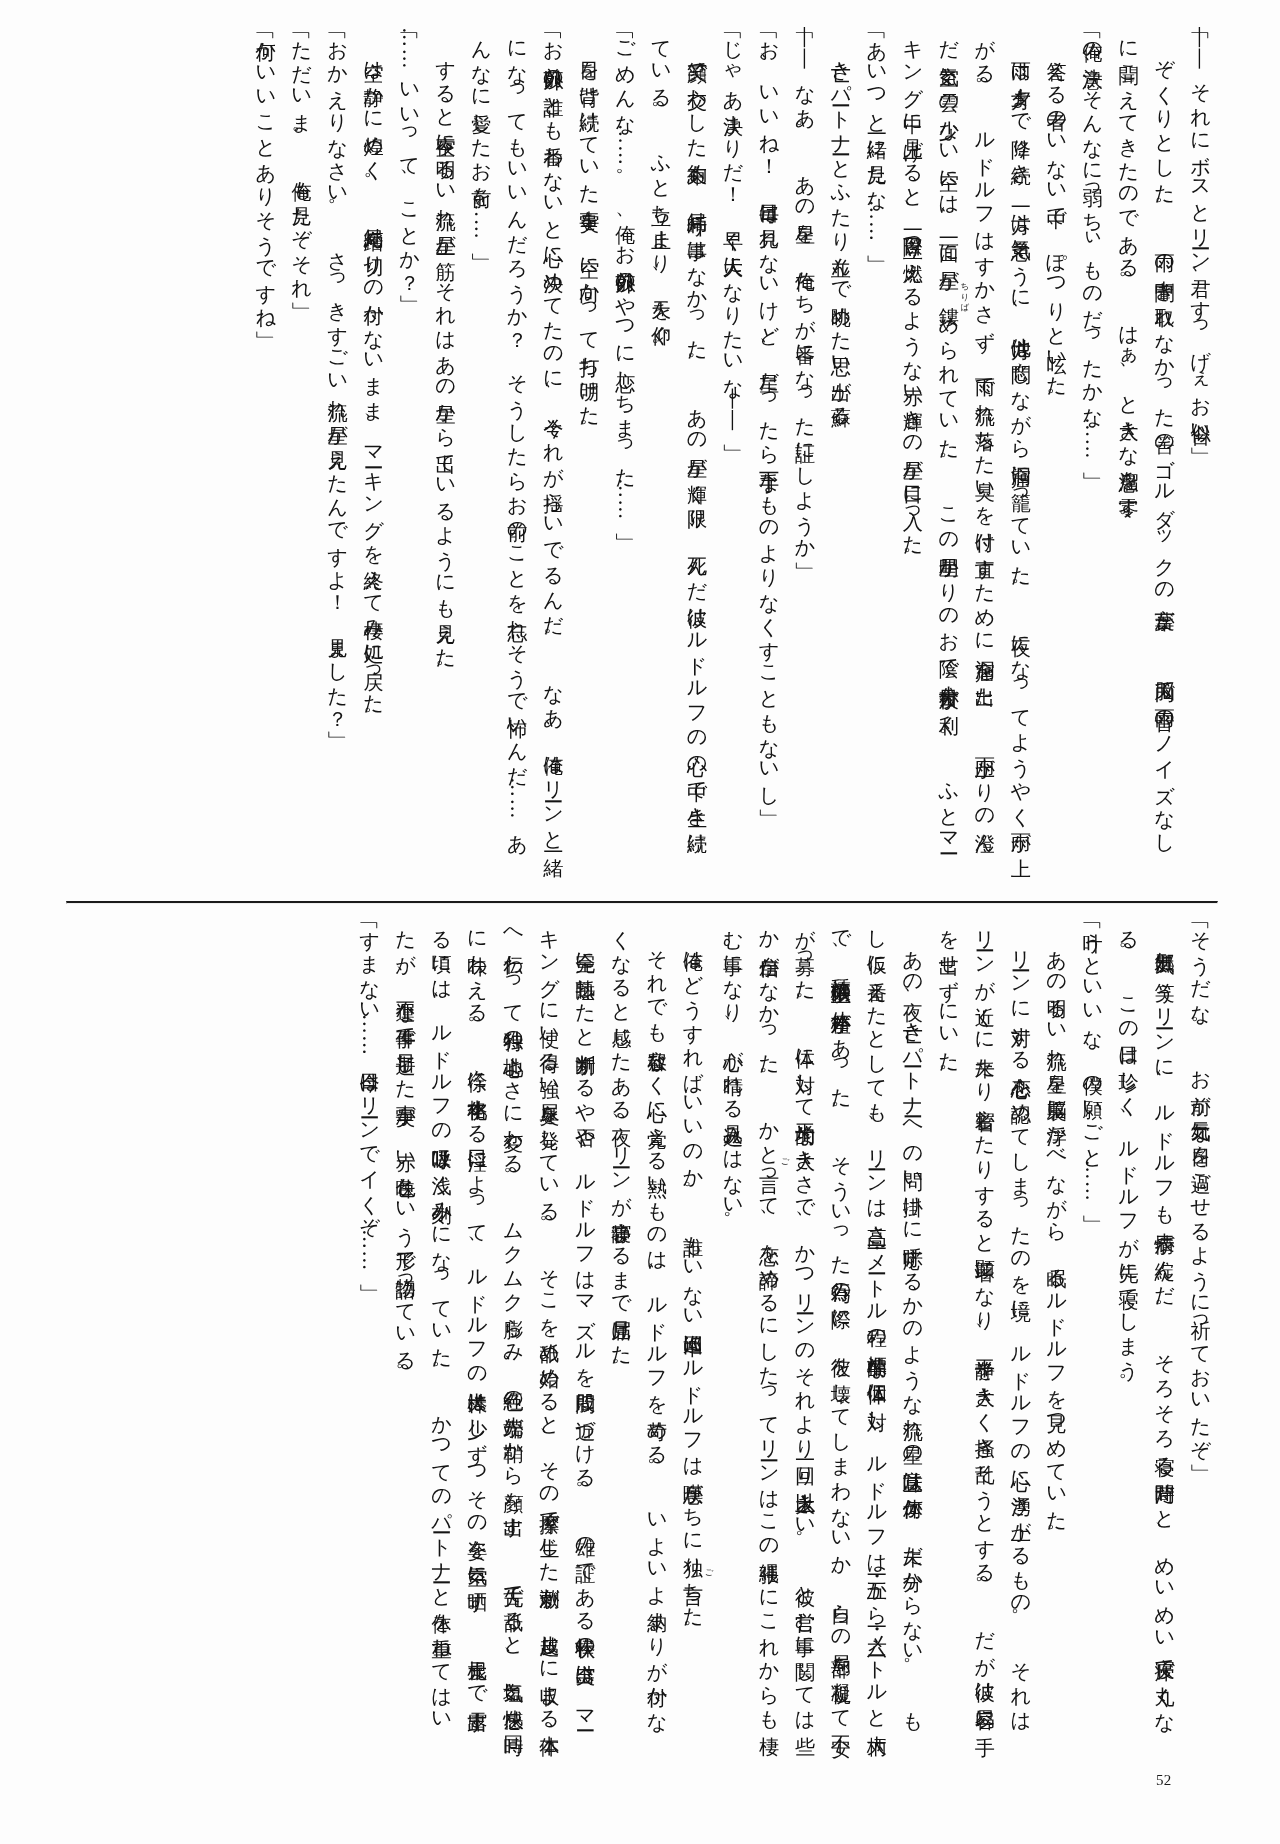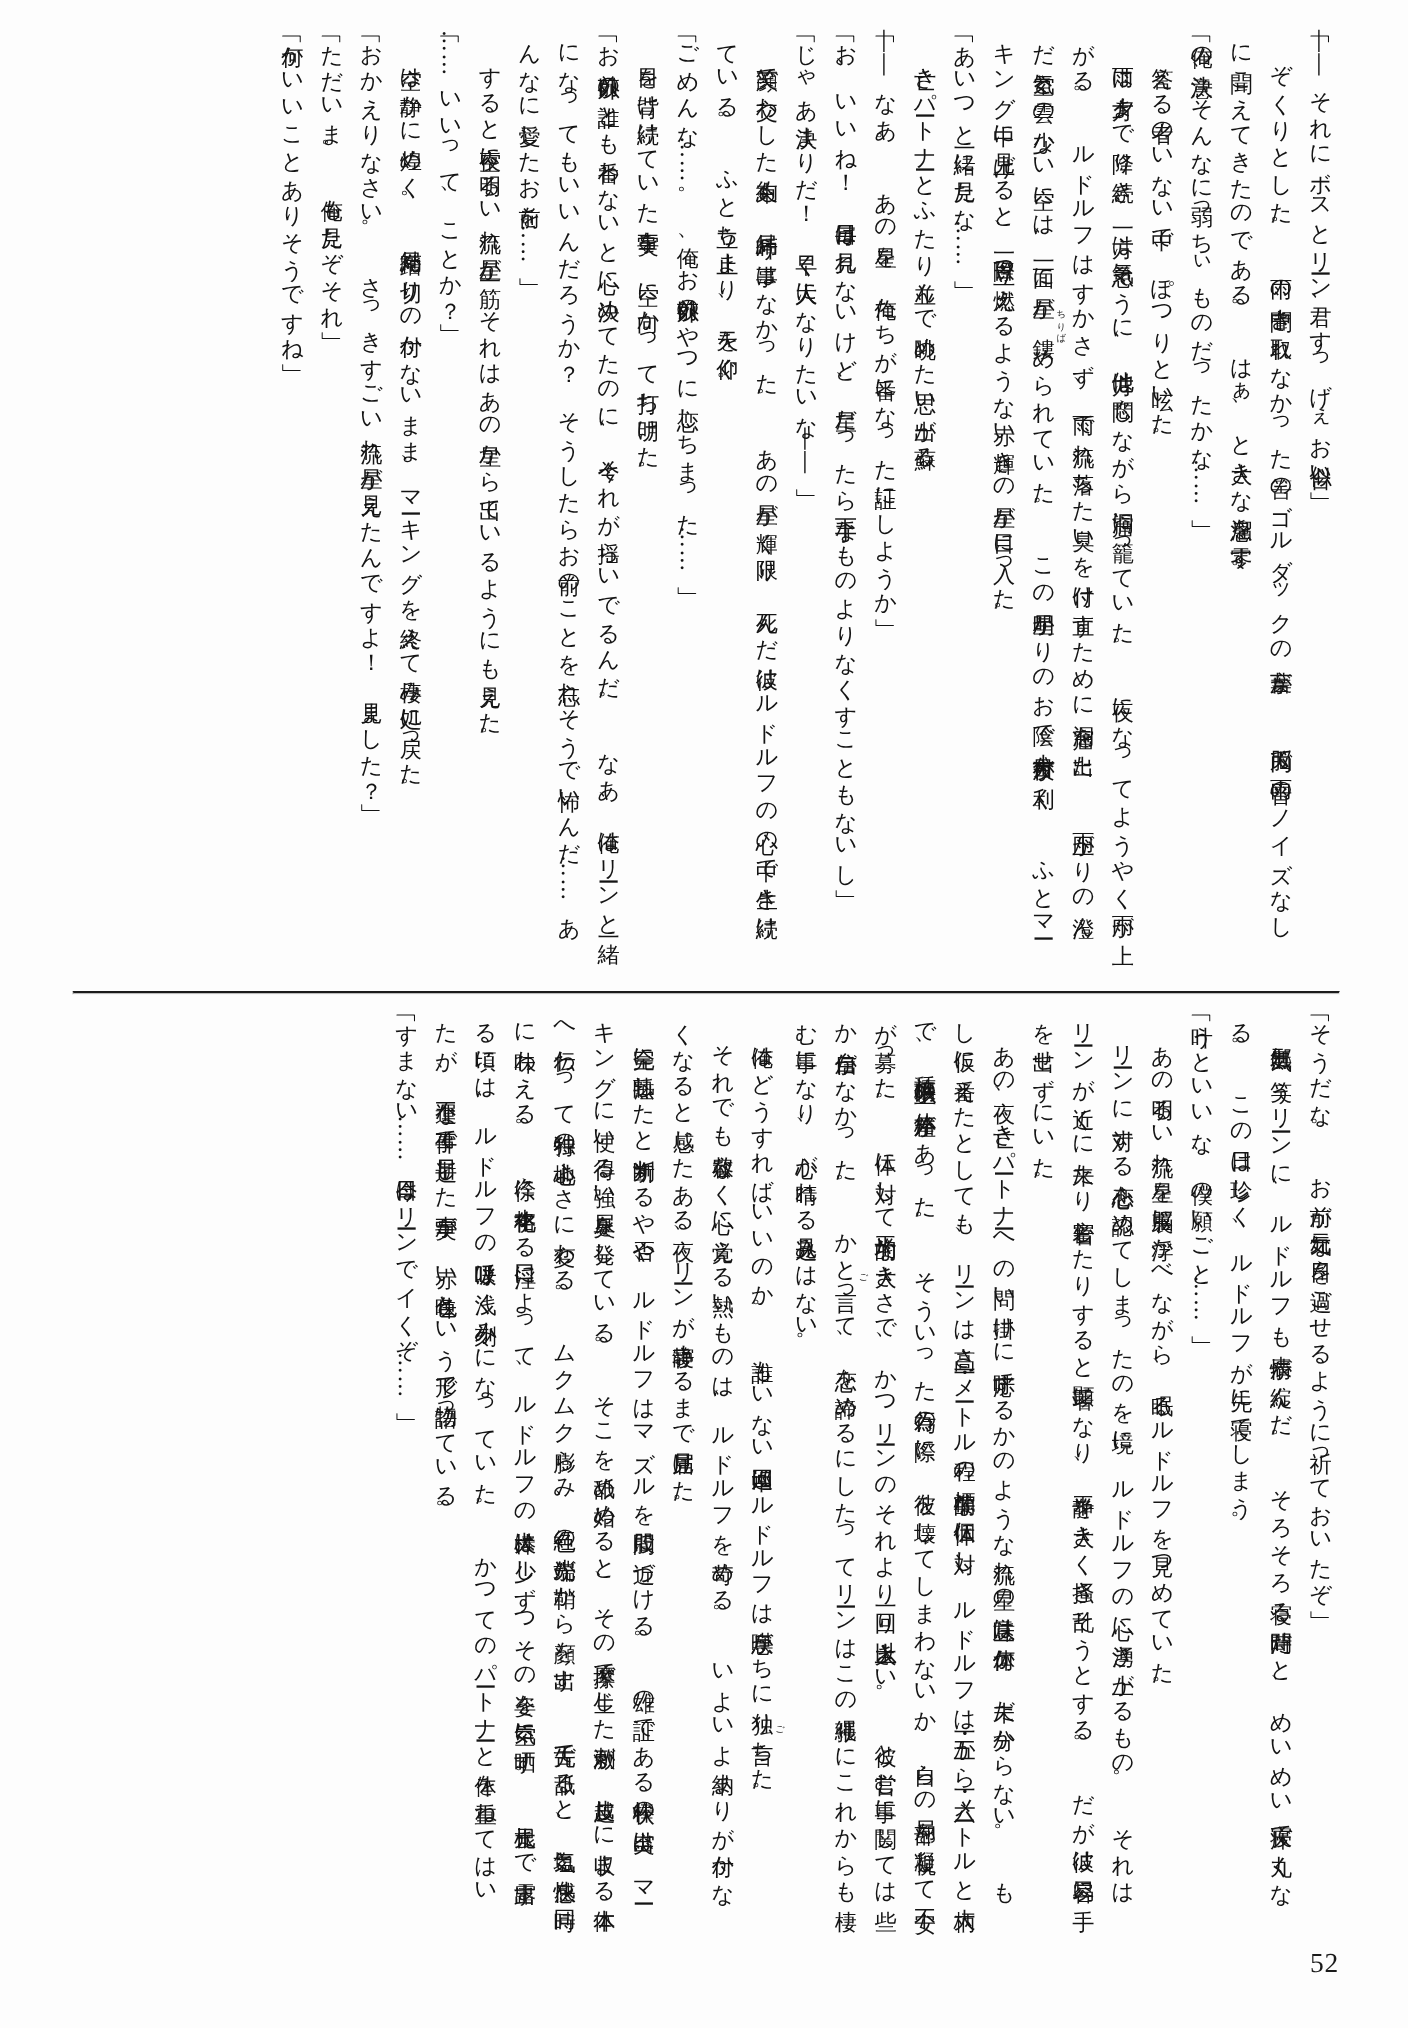--- a/index.html
+++ b/index.html
@@ -69,24 +69,24 @@
     left: 66px;
     top: 893px;
     width: 1150px;
     height: 0;
     border-top: 2.4px solid #1b1b1b;
   }
 
   
   #page-number {
     position: absolute;
-    left: 1191px;
+    left: 1156px;
     top: 1772px;
     font-family: "Liberation Serif", "DejaVu Serif", serif;
-    font-size: 25px;
+    font-size: 15px;
     color: #1a1a1a;
     letter-spacing: 0.02em;
   }
 </style>
 </head>
 <body>
 
 <div id="page">
 
   <div id="upper-block" class="vtext"><p class="noindent">「――それにボスとリーン君、すっげぇお似合い」</p><p>ぞくりとした。　雨の中聞き取れなかった筈のゴルダックの言葉が、　脳内で雨音のノイズなしに聞こえてきたのである。　はぁ、と大きな溜息を零す。</p><p class="noindent">「俺の決意、そんなに弱っちぃものだったかな……」</p><p>答える者のいない中で、ぽつりと呟いた。</p><p>雨は夕方まで降り続き、一方は気怠そうに、他方は悶々しながら洞窟に籠っていた。　夜になってようやく雨が上がる。　ルドルフはすかさず、雨で流れ落ちた臭いを付け直すために洞窟を出た。　雨上がりの澄んだ空気と雲の少ない空には、一面に星が<ruby>鏤<rt>ちりば</rt></ruby>められていた。　この星明かりのお陰で十分夜目が利く。　ふとマーキング中に見上げると、一際目立つ燃えるような赤い輝きの星が目に入った。</p><p class="noindent">「あいつと一緒に見たな……」</p><p>亡きパートナーとふたり並んで眺めた思い出が蘇る。</p><p class="noindent">「――なあ。　あの星を、俺たちが番になった証にしようか」</p><p class="noindent">「お、いいね！　毎日は見れないけど、星だったら下手なものよりなくすこともないし」</p><p class="noindent">「じゃあ決まりだ！　早く大人になりたいな――」</p><p>笑顔で交わした約束も、結局叶う事はなかった。　あの星が輝く限り、死んだ彼はルドルフの心の中で生き続けている。　ふと立ち止まり、天を仰ぐ。</p><p class="noindent">「ごめんな……。　俺、お前以外のやつに恋しちまった……」</p><p>目を背け続けていた事実を、空に向かって打ち明けた。</p><p class="noindent">「お前以外の誰とも番わないと心に決めてたのに、今それが揺らいでるんだ。　なあ、俺はリーンと一緒になってもいいんだろうか？　そうしたらお前のことを忘れそうで怖いんだ……あんなに愛したお前を……」</p><p>すると夜空に明るい流れ星が一筋。それはあの星から出ているようにも見えた。</p><p class="noindent">「……いいって、ことか？」</p><p>空は静かに煌めく。　結局踏ん切りの付かないまま、マーキングを終えて棲み処に戻った。</p><p class="noindent">「おかえりなさい。　さっきすごい流れ星が見えたんですよ！　見ました？」</p><p class="noindent">「ただいま。　俺も見たぞそれ」</p><p class="noindent">「何かいいことありそうですね」</p></div>

